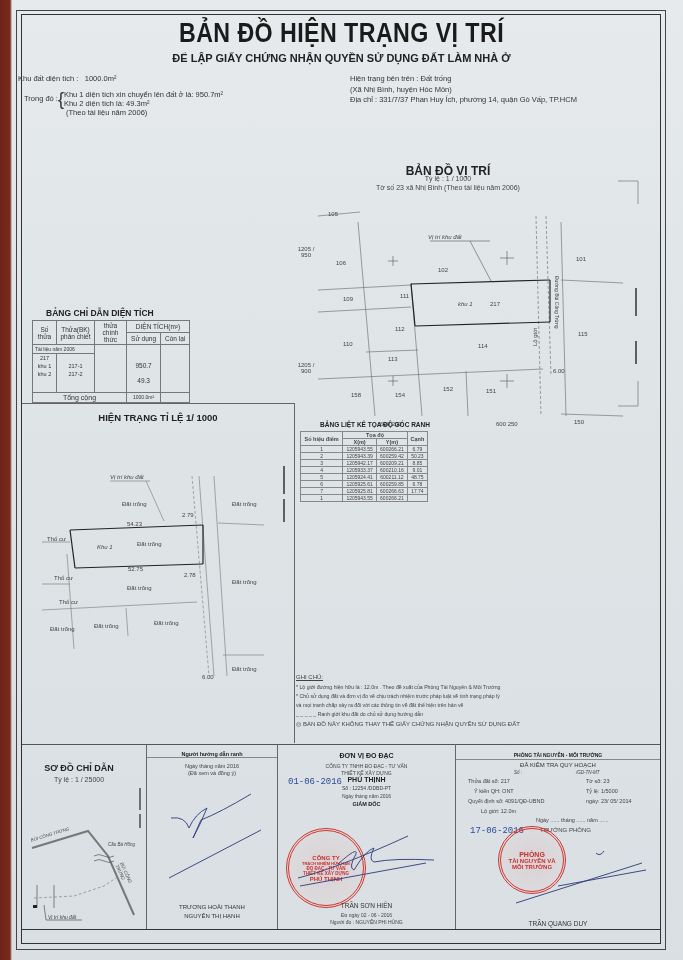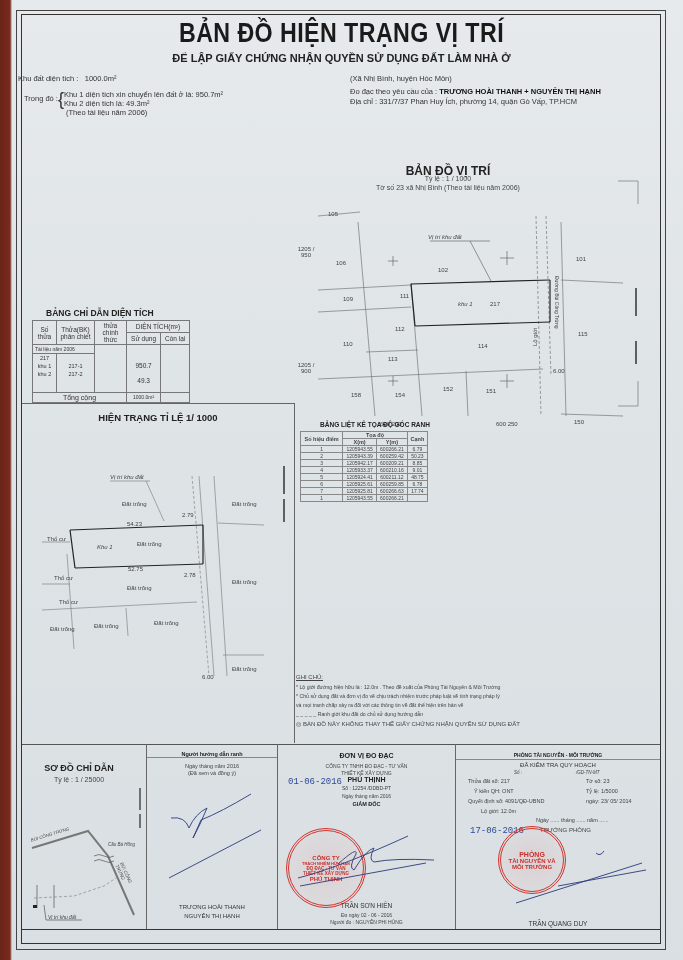--- a/index.html
+++ b/index.html
@@ -72,22 +72,22 @@
     <span class="brace">{</span>
     <span style="display:inline-block; line-height:1.25;">
       <span style="display:block;">Khu 1 diện tích xin chuyển lên đất ở là: 950.7m²</span>
       <span style="display:block;">Khu 2 diện tích là: 49.3m²</span>
     </span>
   </div>
   <div style="margin-left:48px;">(Theo tài liệu năm 2006)</div>
 </div>
 
 <div class="abs info" style="left:350px; top:74px; width:310px;">
+  <div>Hiện trạng bên trên : Đất trống</div>
   <div>(Xã Nhị Bình, huyện Hóc Môn)</div>
-  <div style="margin-top:2px;"><span>Đo đạc theo yêu cầu của :</span> <b>TRƯƠNG HOÀI THANH + NGUYỄN THỊ HẠNH</b></div>
   <div>Địa chỉ : 331/7/37 Phan Huy Ích, phường 14, quận Gò Vấp, TP.HCM</div>
 </div>
 
 <div class="abs" style="left:318px; top:176px; width:340px; height:230px;">
   <div class="abs section-title" style="left:0; top:-12px; width:260px;">BẢN ĐỒ VỊ TRÍ</div>
   <div class="abs small center" style="left:0; top:-1px; width:260px; font-size:7px;">Tỷ lệ : 1 / 1000</div>
   <div class="abs small center" style="left:0; top:8px; width:260px; font-size:7px;">Tờ số 23 xã Nhị Bình (Theo tài liệu năm 2006)</div>
   <svg width="340" height="240" style="left:0; top:0;">
     <g stroke="#777" stroke-width="0.7" fill="none">
 

